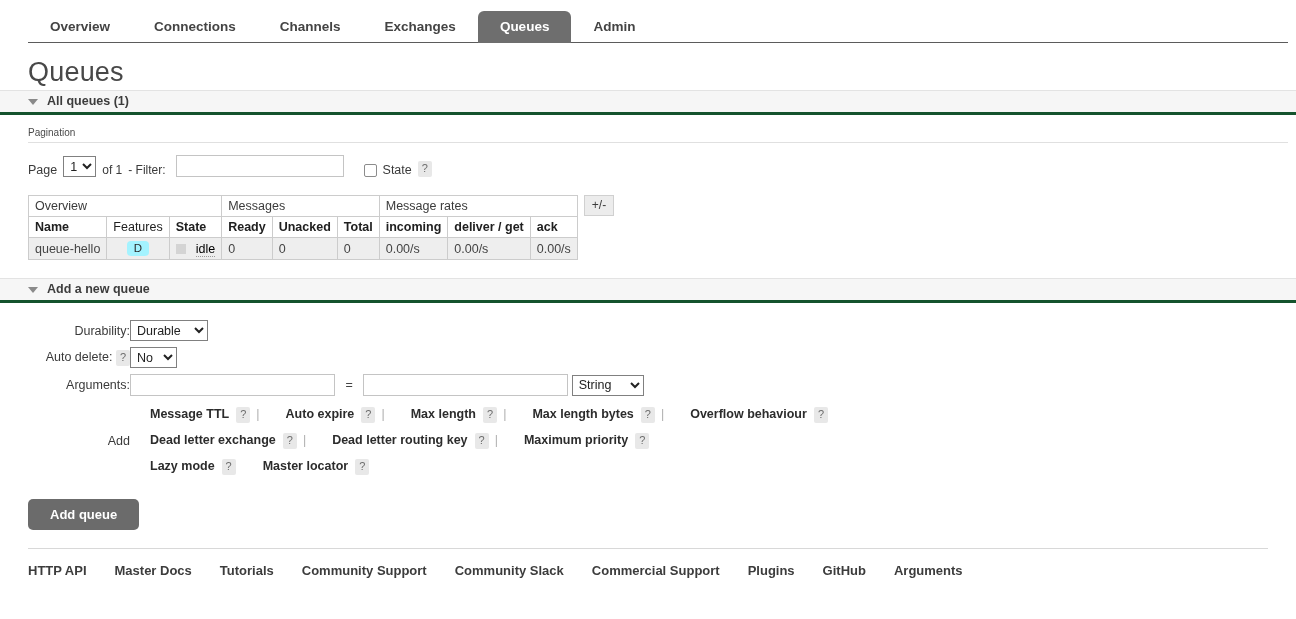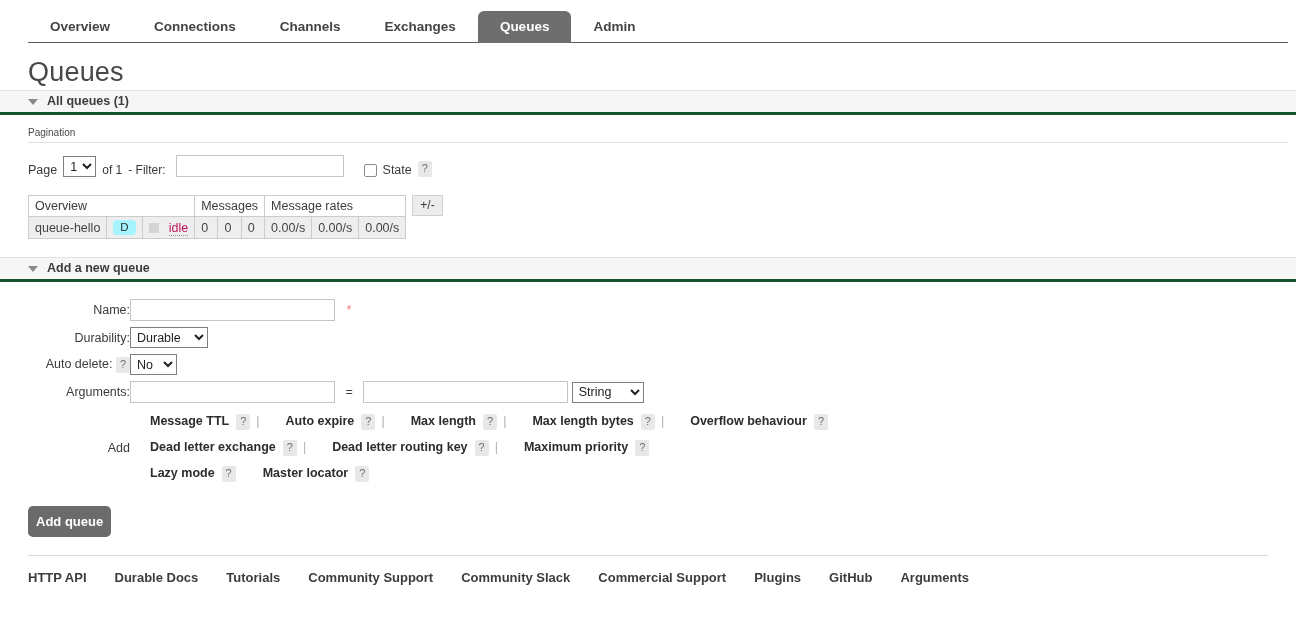--- a/index.html
+++ b/index.html
@@ -187,21 +187,21 @@
   }
   .state-cell { text-align: center; }
   .state-box {
     display: inline-block;
     width: 10px; height: 10px;
     background: #d4d4d4;
     vertical-align: middle;
     margin-right: 10px;
   }
   .state-txt {
-    color: #be185d;
+    color: #000000;
     border-bottom: 1px dotted #9a9a9a;
   }
   .plusminus {
     display: inline-block;
     background: #ececec;
     border: 1px solid #d0d0d0;
     padding: 2px 7px 3px 7px;
     font-size: 12px;
     color: #3b3b3b;
     cursor: pointer;
@@ -247,21 +247,21 @@
   .preset-line { padding: 2px 0 4px 0; line-height: 20px; }
   #add-queue-button {
     margin: 16px 0 0 28px;
     background: #6b6b6b;
     color: #ffffff;
     border: none;
     border-radius: 5px;
     font-family: "Liberation Sans", sans-serif;
     font-size: 13px;
     font-weight: bold;
-    padding: 8px 8px;
+    padding: 8px 22px;
     cursor: pointer;
   }
 
   
   #footer {
     margin: 18px 28px 0 28px;
     border-top: 1px solid #d8d8d8;
     padding-top: 14px;
   }
   .footer-list {
@@ -316,20 +316,31 @@
 </div>
 
 <div id="queues-table-wrap">
   <div class="tbl-row">
     <table class="listing" id="queues-table">
       <thead>
         <tr id="group-header-row">
             <th class="grp" colspan="3">Overview</th>
             <th class="grp" colspan="3">Messages</th>
             <th class="grp" colspan="3">Message rates</th>
+          </tr>
+        <tr id="column-header-row">
+            <th class="col">Name</th>
+            <th class="col plain">Features</th>
+            <th class="col">State</th>
+            <th class="col">Ready</th>
+            <th class="col">Unacked</th>
+            <th class="col">Total</th>
+            <th class="col">incoming</th>
+            <th class="col">deliver / get</th>
+            <th class="col">ack</th>
           </tr>
       </thead>
       <tbody id="queues-table-body">
           <tr>
             <td class="data qname">queue-hello</td>
             <td class="data" style="text-align: center;"><span class="feat-badge">D</span></td>
             <td class="data state-cell"><span class="state-box"></span><span class="state-txt">idle</span></td>
             <td class="data num">0</td>
             <td class="data num">0</td>
             <td class="data num">0</td>
@@ -345,27 +356,20 @@
 
 <div id="add-queue-section">
   <div class="section-header">
     <span class="tri"></span>
     <span>Add a new queue</span>
   </div>
 
   <div id="add-queue-form">
     <table class="form">
       <tbody>
-          <tr>
-        <td class="flabel">Name:</td>
-        <td>
-          <input class="txt" id="name-input" type="text" style="">
-          <span class="req">*</span>
-        </td>
-      </tr>
       <tr>
         <td class="flabel">Durability:</td>
         <td>
           <select class="mini" id="durability-select"><option>Durable</option><option>Transient</option></select>
         </td>
       </tr>
       <tr>
         <td class="flabel">
           <span>Auto delete:</span>
           <span class="help">?</span>
@@ -394,21 +398,21 @@
     </tbody>
       </table>
   </div>
 
   <button id="add-queue-button">Add queue</button>
 </div>
 
 <div id="footer">
   <ul class="footer-list" id="footer-list">
       <li class="footer-link">HTTP API</li>
-      <li class="footer-link">Durable Docs</li>
+      <li class="footer-link">Master Docs</li>
       <li class="footer-link">Tutorials</li>
       <li class="footer-link">Community Support</li>
       <li class="footer-link">Community Slack</li>
       <li class="footer-link">Commercial Support</li>
       <li class="footer-link">Plugins</li>
       <li class="footer-link">GitHub</li>
       <li class="footer-link">Arguments</li>
     </ul>
 </div>
 

